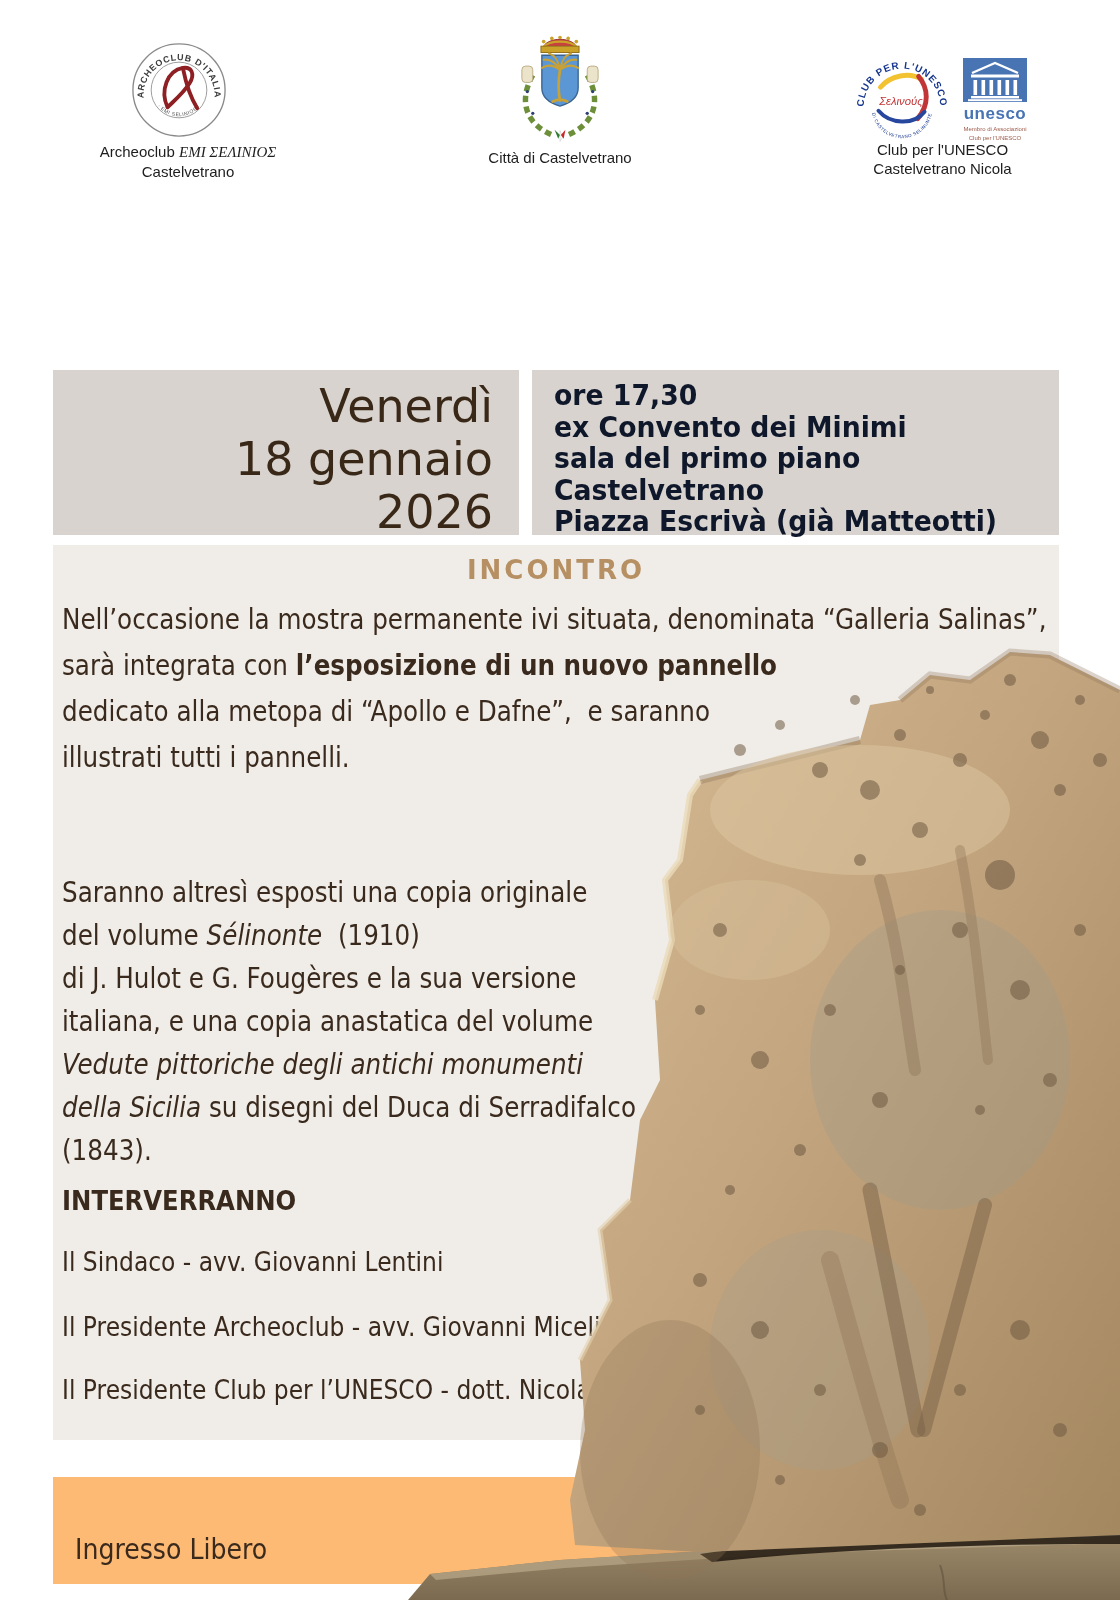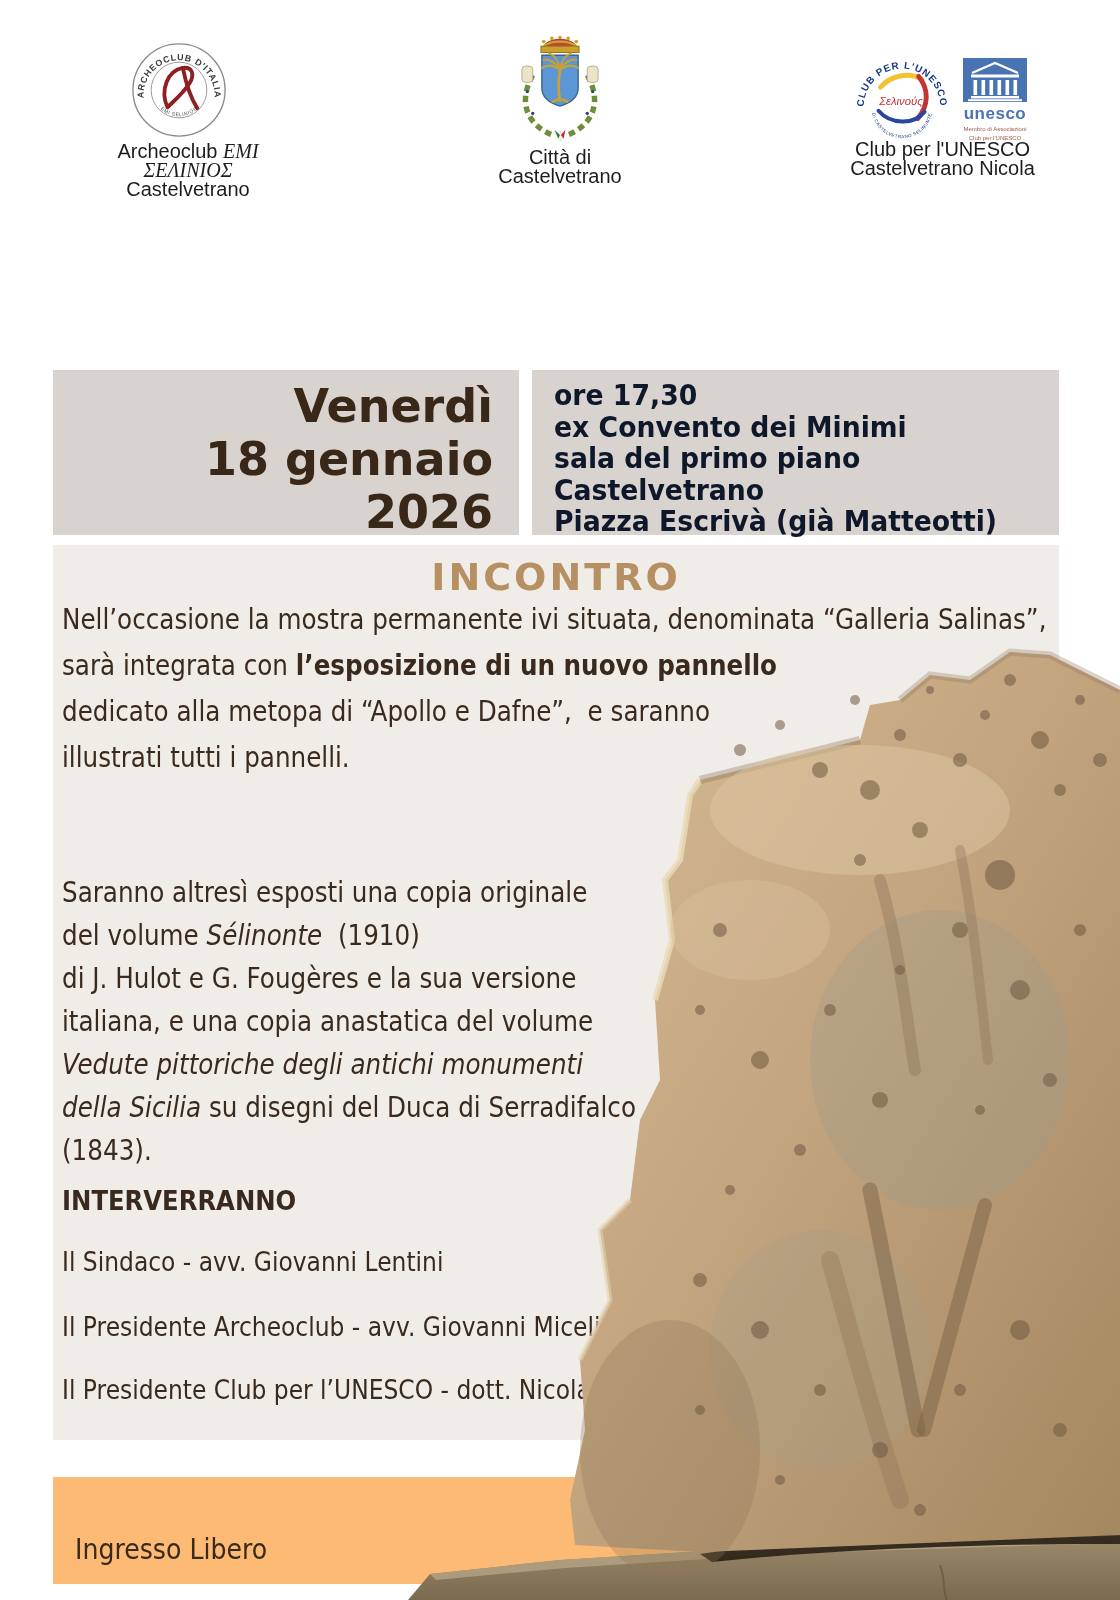--- a/index.html
+++ b/index.html
@@ -1,33 +1,33 @@
 <!DOCTYPE html>
 <html><head>
 <meta charset="utf-8">
 <style>
   html,body{margin:0;padding:0;background:#888;}
   .poster{position:relative;width:1120px;height:1600px;background:#ffffff;overflow:hidden;
           font-family:"DejaVu Sans",sans-serif;color:#3a2a1d;margin:0 auto;}
   .abs{position:absolute;}
   
-  .cap{font-family:"Liberation Sans",sans-serif;font-size:20px;line-height:19px;color:#1d1d1d;text-align:center;}
+  .cap{font-family:"Liberation Sans",sans-serif;font-size:15px;line-height:19px;color:#1d1d1d;text-align:center;}
   .cap .greek{font-family:"Liberation Serif",serif;font-style:italic;}
   
   .title-line{font-family:"Liberation Sans",sans-serif;font-weight:bold;font-size:62px;line-height:64px;
               color:#b18e61;transform:scaleX(.87);transform-origin:left;white-space:nowrap;}
   
   .blockgray{background:#d8d3ce;}
-  .datebox{font-weight:bold;font-size:46px;line-height:53px;color:#392817;text-align:right;padding:10px 26px 0 0;}
+  .datebox{font-weight:normal;font-size:46px;line-height:53px;color:#392817;text-align:right;padding:10px 26px 0 0;}
   .detailbox{font-weight:bold;font-size:29px;line-height:31.5px;color:#0f172a;padding:10px 0 0 22px;}
   .detailbox .line{transform:scaleX(.92);transform-origin:left;white-space:pre;}
   
   .panel{background:#f0ede8;}
   .footerpanel{background:#fdba74;}
-  .incontro-h{font-weight:bold;font-size:38px;letter-spacing:3px;color:#b68f62;text-align:center;
+  .incontro-h{font-weight:bold;font-size:26px;letter-spacing:3px;color:#b68f62;text-align:center;
               font-family:"DejaVu Sans",sans-serif;}
   .para{font-size:28px;color:#3a2a1d;}
   .para .line{line-height:46px;transform:scaleX(.88);transform-origin:left;white-space:pre;}
   .para.tight .line{line-height:43px;}
   .subhead{font-weight:bold;font-size:27px;transform:scaleX(.9);transform-origin:left;white-space:pre;}
   .speaker{font-size:26px;transform:scaleX(.9);transform-origin:left;white-space:pre;}
   .footnote{font-size:28px;color:#3a2a1d;transform:scaleX(.9);transform-origin:left;white-space:pre;}
   .z2{z-index:2;}
   svg text{font-family:"Liberation Sans",sans-serif;}
 </style>

